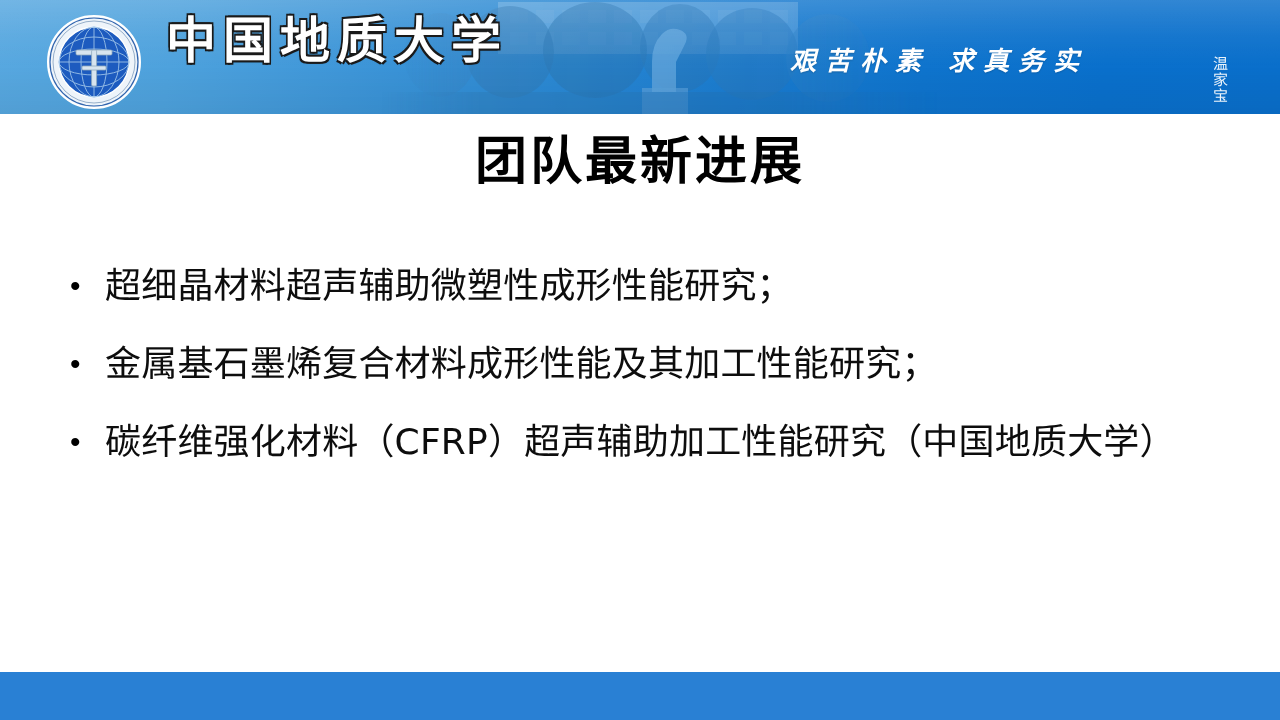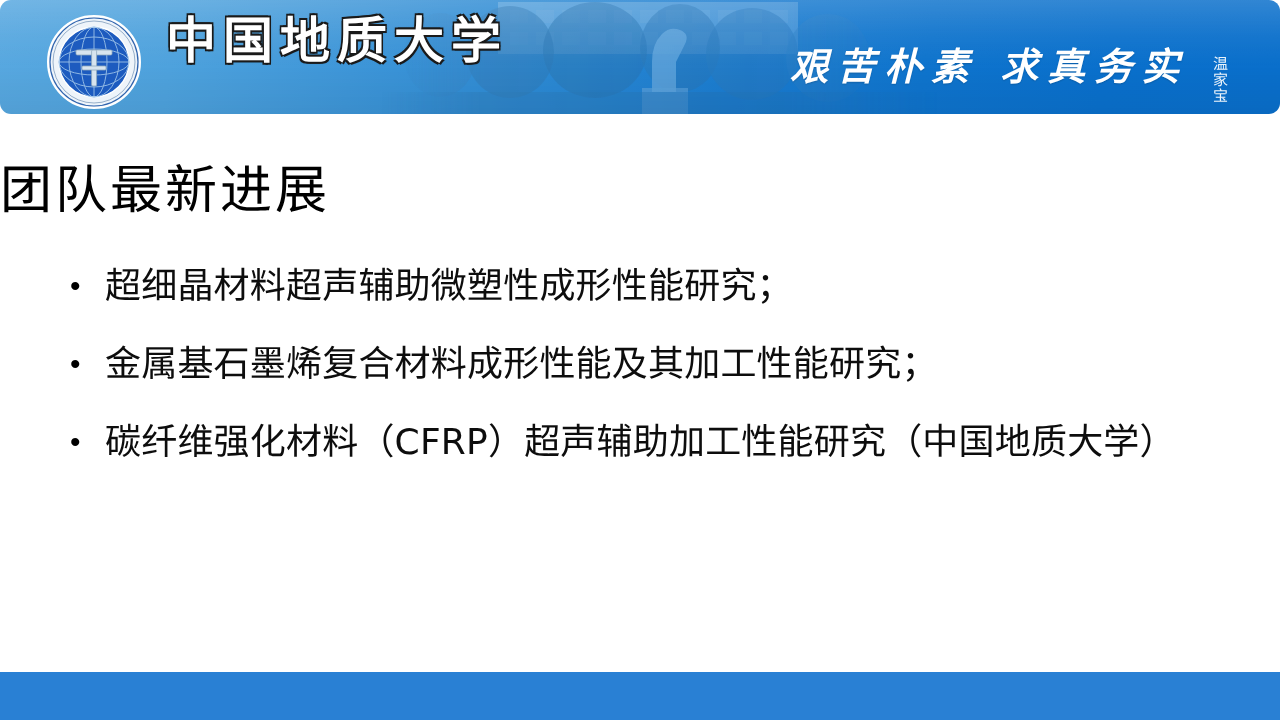--- a/index.html
+++ b/index.html
@@ -33,21 +33,20 @@
     overflow: hidden;
     background: linear-gradient(100deg,
         #58a8e0 0%,
         #4ea2dd 14%,
         #3e96d8 28%,
         #2a88d3 44%,
         #1a7cd0 58%,
         #0f74cd 72%,
         #0a70cc 86%,
         #0a6fcb 100%);
-    border-radius: 11px;
   }
   
   .banner-photo {
     position: absolute;
     left: 380px;
     top: 0;
     width: 560px;
     height: 114px;
     opacity: 0.55;
     overflow: hidden;
@@ -111,21 +110,21 @@
     white-space: nowrap;
     line-height: 1;
   }
 
   
   .motto {
     position: absolute;
     left: 790px;
     top: 48px;
     font-family: "DejaVu Serif", "Liberation Serif", serif;
-    font-size: 38px;
+    font-size: 26px;
     font-weight: bold;
     font-style: italic;
     letter-spacing: 9px;
     color: #ffffff;
     white-space: nowrap;
     line-height: 1;
     text-shadow: 0 1px 2px rgba(0,0,0,0.18);
   }
   .motto-sign {
     position: absolute;
@@ -140,25 +139,26 @@
     writing-mode: vertical-rl;
     text-orientation: upright;
     white-space: nowrap;
     letter-spacing: 1px;
   }
 
   
   .slide-title {
     position: absolute;
     left: 0;
-    top: 161px;
-    width: 1280px;
+    top: 132px;
+    width: 1280px;
+    text-align: center;
     font-family: "DejaVu Serif", "Liberation Serif", serif;
     font-size: 52px;
-    font-weight: normal;
+    font-weight: bold;
     letter-spacing: 3px;
     color: #000000;
     line-height: 1.12;
     white-space: nowrap;
   }
 
   .bullet-list {
     position: absolute;
     left: 62px;
     top: 262px;

